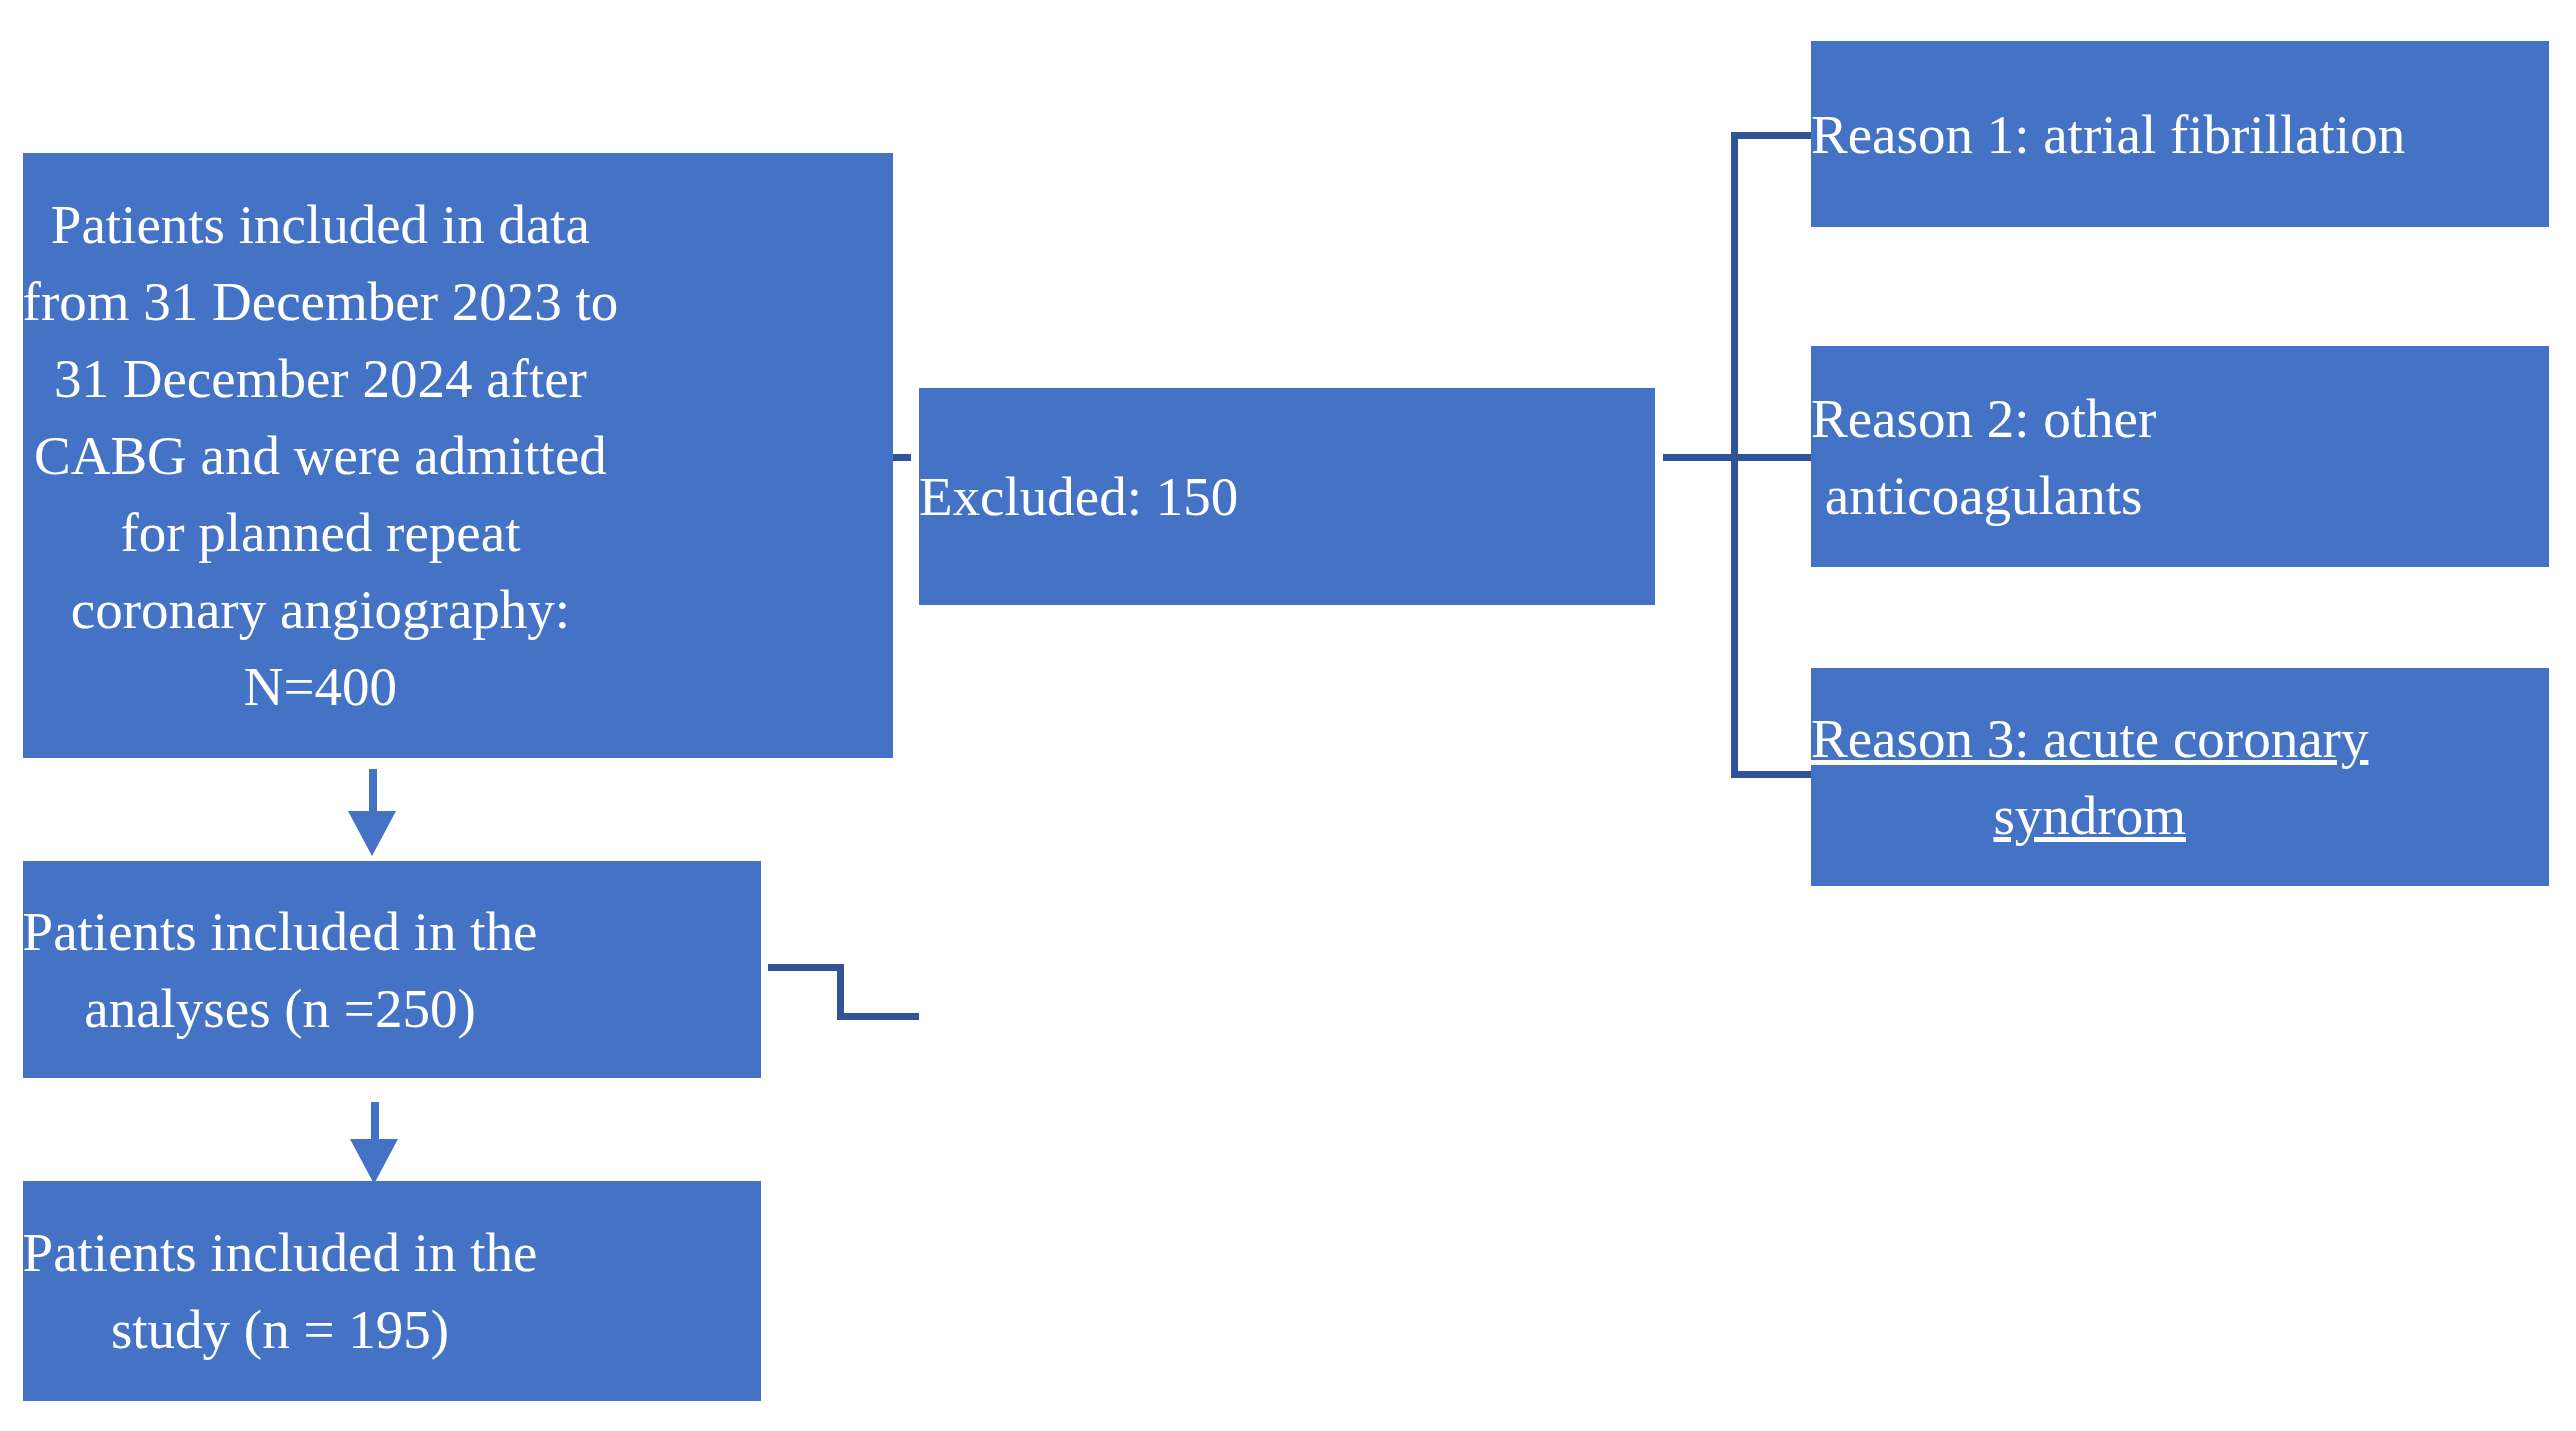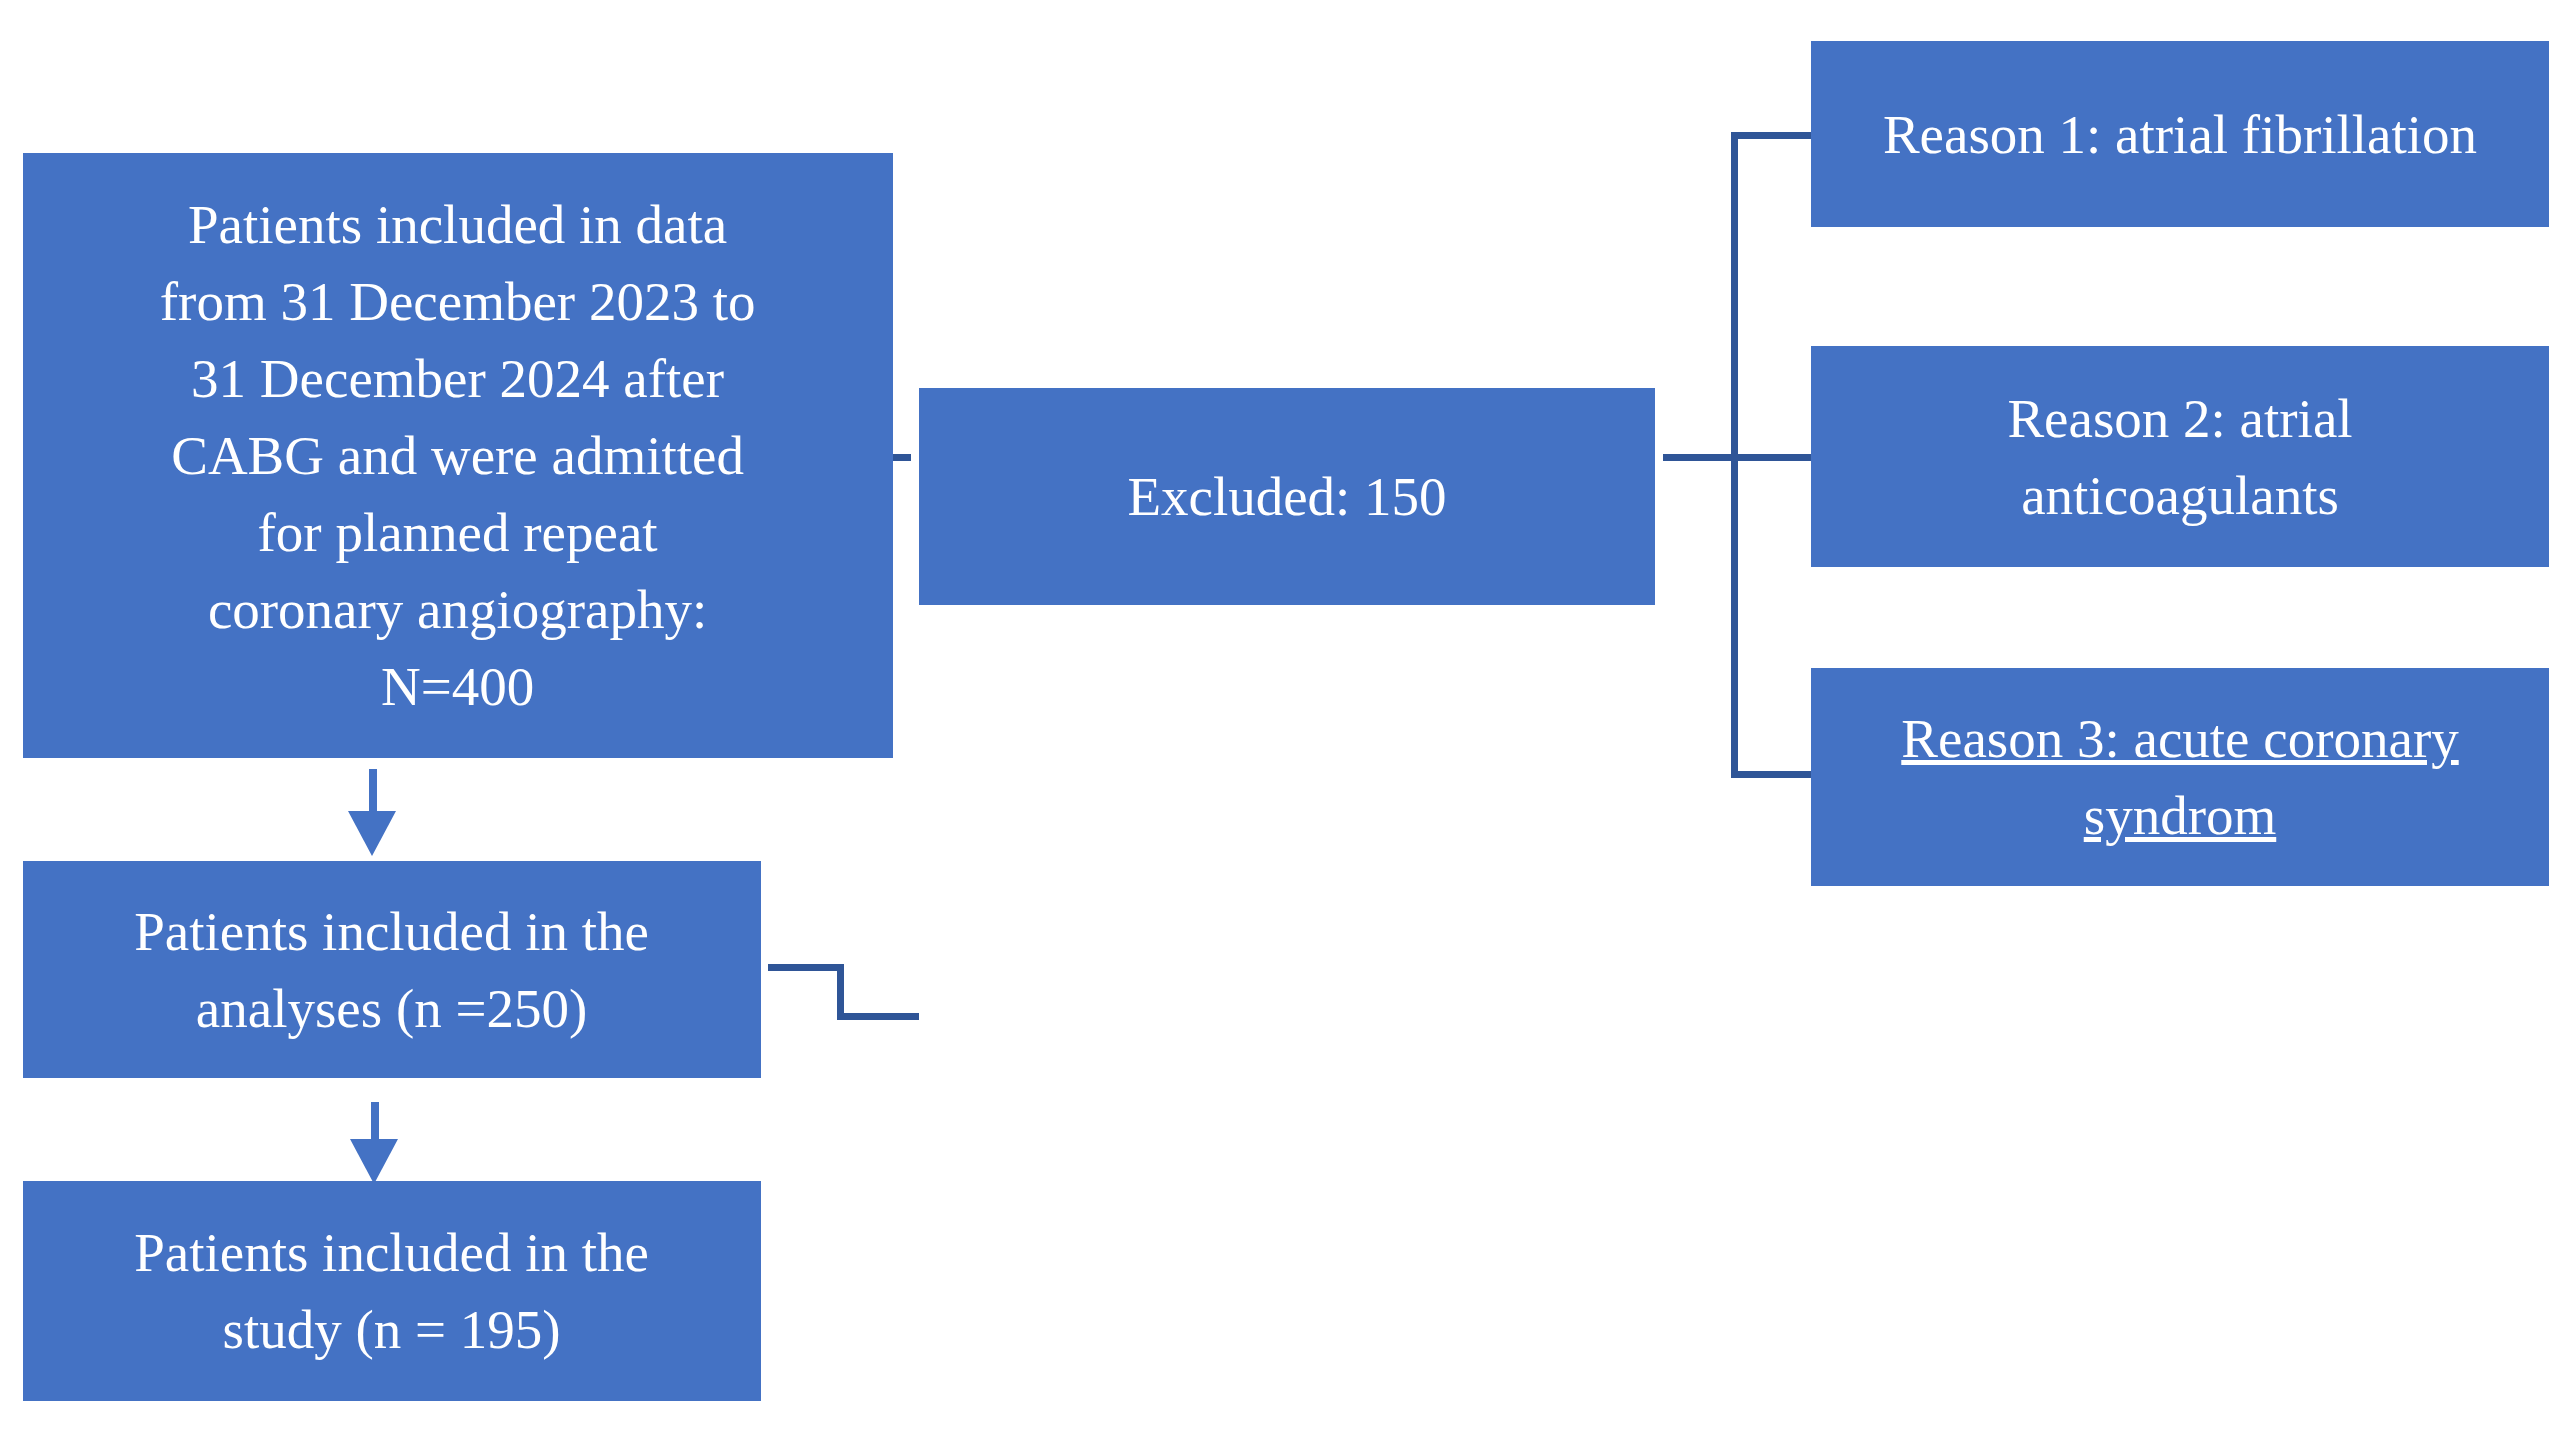--- a/index.html
+++ b/index.html
@@ -14,21 +14,20 @@
     overflow: hidden;
     background: var(--bg, #ffffff);
     font-family: "Liberation Serif", "DejaVu Serif", serif;
   }
   .box {
     position: absolute;
     background: var(--box-fill, #4472C4);
     color: var(--text-color, #ffffff);
     display: flex;
     align-items: center;
-    justify-content: center;
     text-align: center;
     white-space: pre;
     font-size: 55px;
     line-height: 77px;
   }
   .box-label { display: block; }
   .seg {
     position: absolute;
     background: var(--line-color, #2F5597);
   }
@@ -102,21 +101,21 @@
 
   <div class="box b-excluded">
     <span class="box-label">Excluded: 150</span>
   </div>
 
   <div class="box b-reason1">
     <span class="box-label">Reason 1: atrial fibrillation</span>
   </div>
 
   <div class="box b-reason2">
-    <span class="box-label">Reason 2: atrial
+    <span class="box-label">Reason 2: other
 anticoagulants</span>
   </div>
 
   <div class="box b-reason3">
     <span class="box-label">Reason 3: acute coronary
 syndrom</span>
   </div>
 
   <div class="box b-analyses">
     <span class="box-label">Patients included in the

